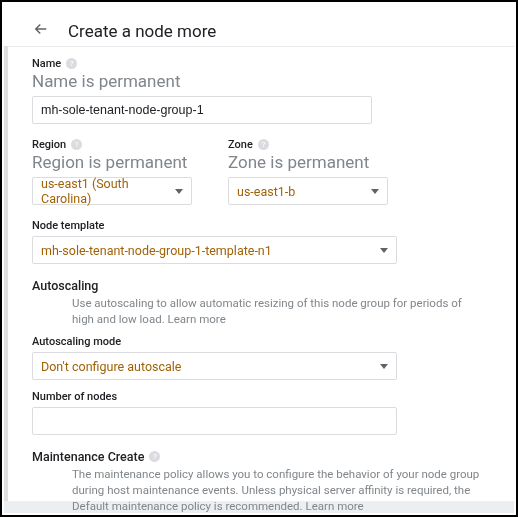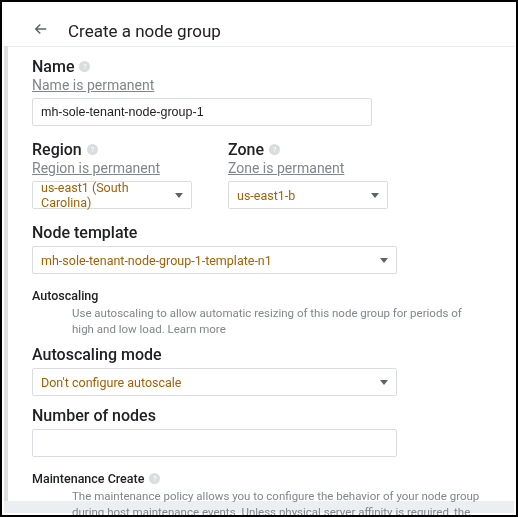--- a/index.html
+++ b/index.html
@@ -4,23 +4,23 @@
 <style>
 * { box-sizing: border-box; margin: 0; padding: 0; }
 body { font-family: Roboto, Arial, sans-serif; font-size: 13px; color: #202124; background: #fff; }
 .page { width: 518px; height: 517px; border: 2px solid #000; position: relative; overflow: hidden; background: #fff; }
 .content { padding: 18px 30px 12px 30px; }
 .header { display: flex; align-items: center; margin-bottom: 16px; }
 .back-icon { margin-right: 18px; color: #5f6368; cursor: pointer; }
 .title { font-size: 17px; font-weight: 400; color: #202124; }
 .field-group { margin-bottom: 14px; }
 .label-row { display: flex; align-items: center; gap: 5px; margin-bottom: 1px; }
-.label { font-size: 16px; font-weight: 500; color: #202124; }
+.label { font-size: 11px; font-weight: 500; color: #202124; }
 .help-icon { width: 11px; height: 11px; border-radius: 50%; background: #dadce0; display: inline-flex; align-items: center; justify-content: center; font-size: 8px; color: #fff; }
-.hint { font-size: 14px; color: #80868b; margin-bottom: 5px; text-decoration: underline; }
+.hint { font-size: 17px; color: #80868b; margin-bottom: 5px; }
 .desc { font-size: 11.5px; color: #80868b; line-height: 1.4; margin-bottom: 8px; margin-left: 40px; }
 .learn-more { color: #80868b; }
 input.text-input, .select-box { width: 100%; height: 28px; border: 1px solid #dadce0; border-radius: 2px; padding: 0 8px; font-size: 12.5px; color: #202124; background: #fff; }
 .select-box { display: flex; align-items: center; justify-content: space-between; cursor: pointer; }
 .select-box .sel-text { color: #a16207; }
 .caret { width: 0; height: 0; border-left: 4px solid transparent; border-right: 4px solid transparent; border-top: 5px solid #5f6368; }
 .two-col { display: flex; gap: 36px; }
 .two-col > div { flex: 0 0 160px; }
 .section-label { font-size: 12.5px; font-weight: 500; color: #202124; margin-bottom: 2px; display: flex; align-items: center; gap: 5px; }
 .full-select { width: 100%; max-width: 365px; padding-left: 8px; }
@@ -37,21 +37,21 @@
   <div class="left-edge"></div>
   <div class="footer-bg"></div>
   <div class="content inner">
 
     <div class="header">
       <span class="back-icon">
         <svg width="18" height="18" viewBox="0 0 24 24" fill="none" stroke="#5f6368" stroke-width="2">
             <path d="M19 12H5M11 18l-6-6 6-6"></path>
           </svg>
       </span>
-      <span class="title">Create a node group</span>
+      <span class="title">Create a node more</span>
     </div>
 
     <div class="field-group">
       <div class="label-row">
         <span class="label">Name</span>
         <span class="help-icon">?</span>
       </div>
       <div class="hint">Name is permanent</div>
       <input class="text-input" style="max-width: 340px;" value="mh-sole-tenant-node-group-1">
     </div>

